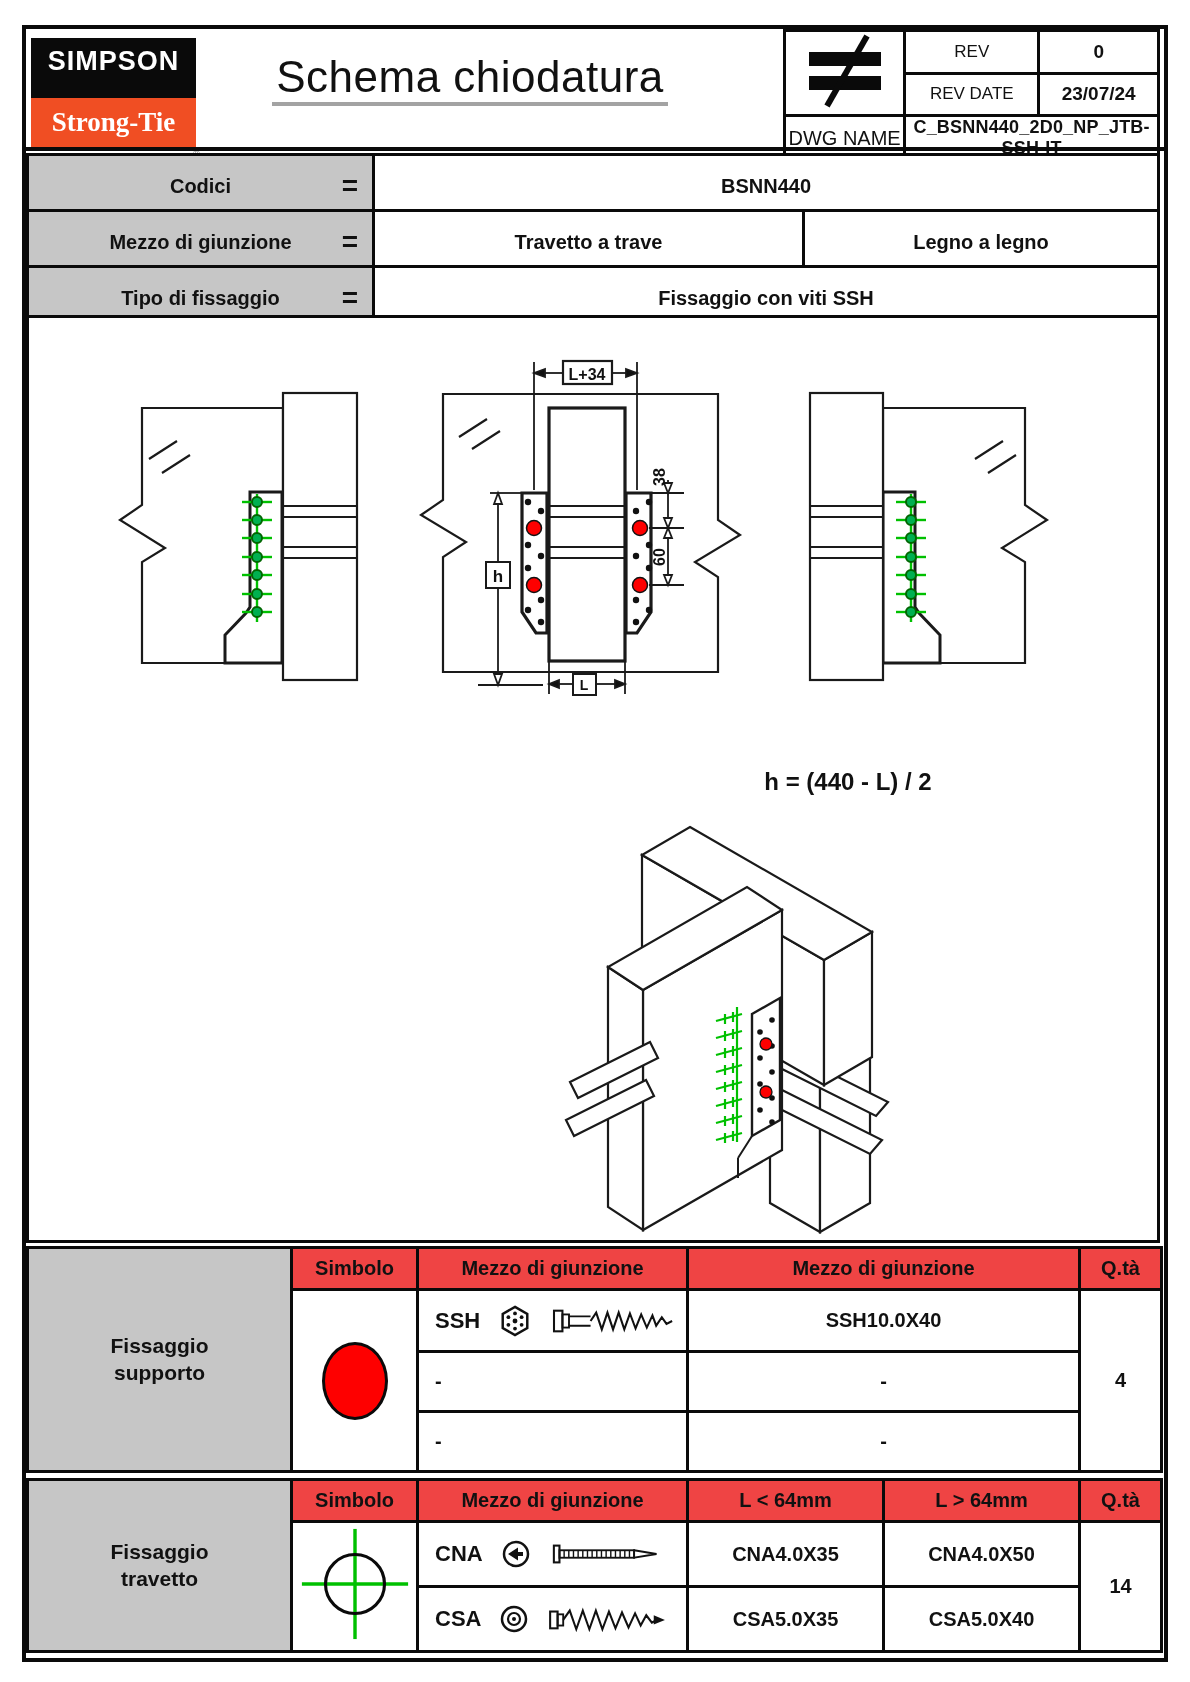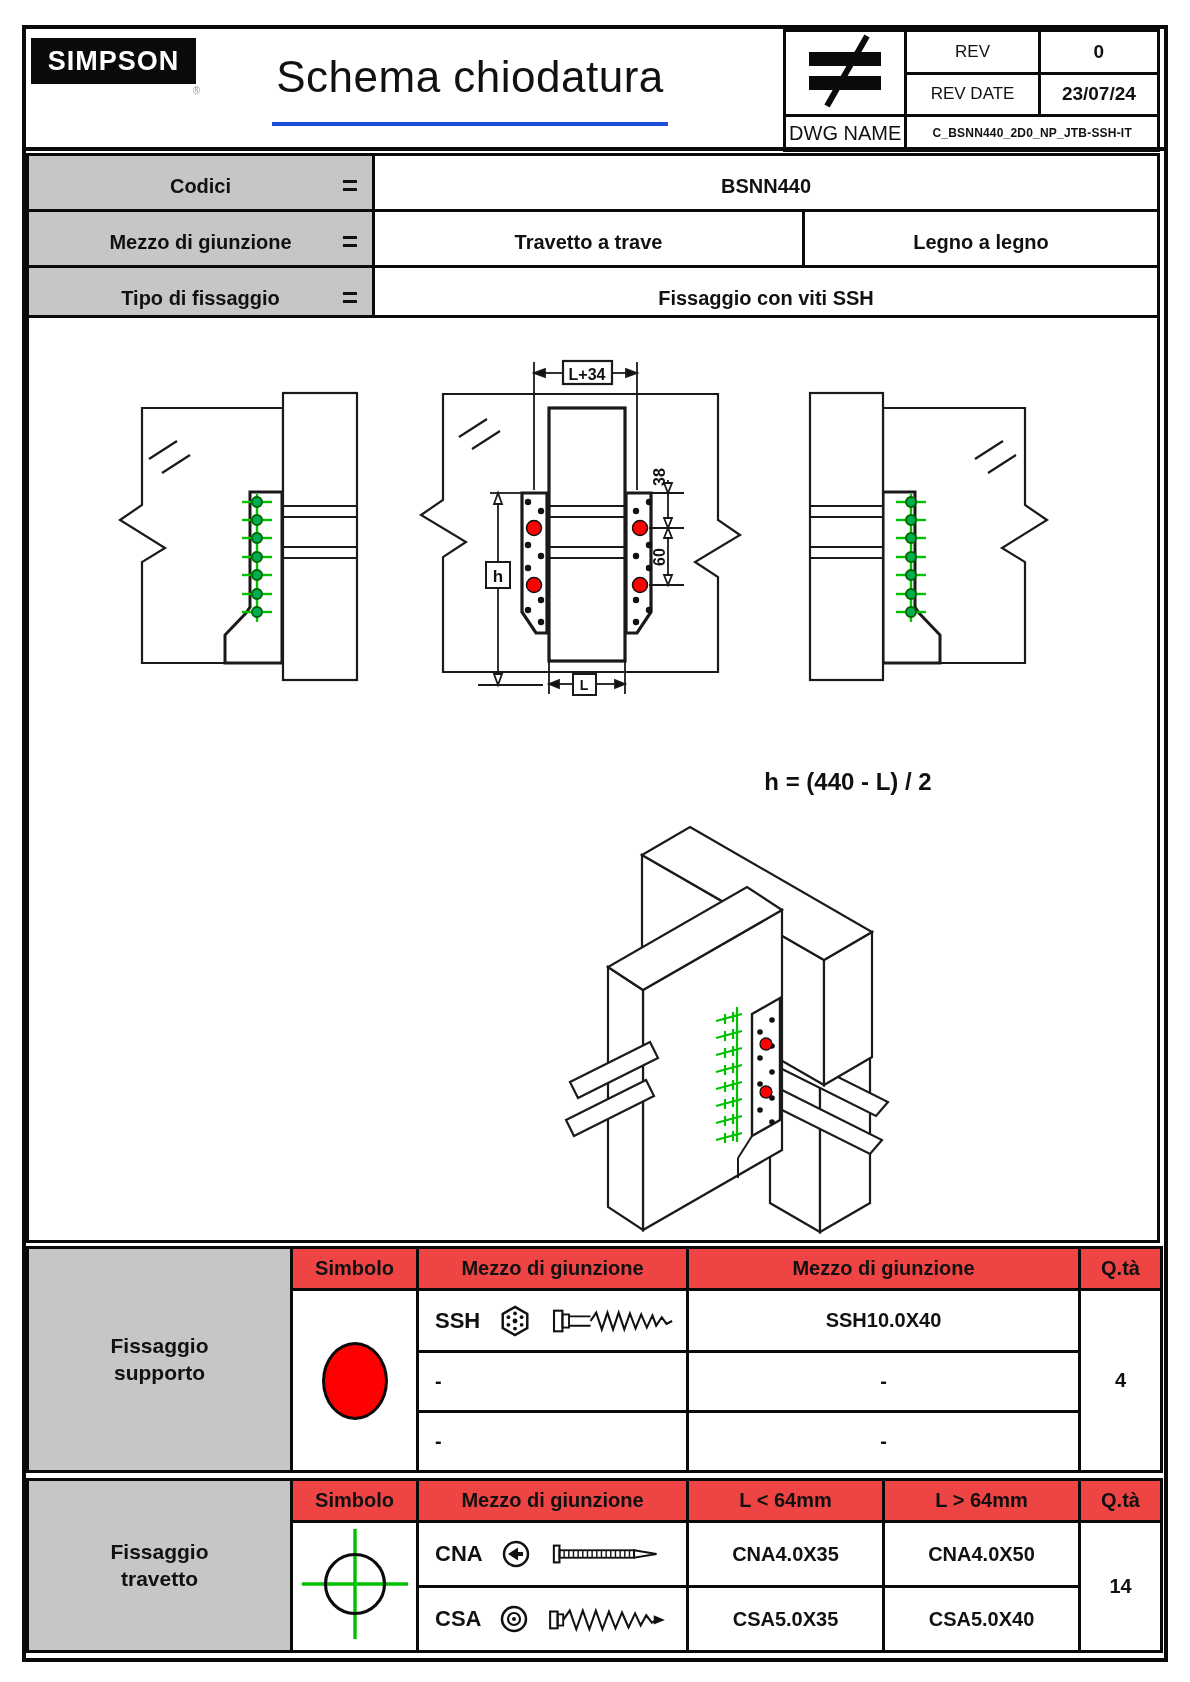--- a/index.html
+++ b/index.html
@@ -2,31 +2,31 @@
 <html><head>
 <meta charset="utf-8">
 <style>
   * { box-sizing: border-box; margin: 0; padding: 0; }
   body { background:#fff; font-family:"Liberation Sans", sans-serif; color:#111; }
   .sheet { position:relative; width:1190px; height:1682px; background:#fff; overflow:hidden; }
   .frame { position:absolute; left:22px; top:25px; width:1146px; height:1637px; border:4px solid #0a0a0a; }
 
   
   .logo { position:absolute; left:31px; top:38px; width:165px; }
-  .logo .l1 { background:#0a0a0a; color:#fff; font-weight:bold; font-size:27px; text-align:center; letter-spacing:1px; padding:8px 0 7px; }
+  .logo .l1 { background:#0a0a0a; color:#fff; font-weight:bold; font-size:27px; text-align:center; letter-spacing:1px; padding:8px 0 21px; }
   .logo .l2 { background:#F04E23; color:#fff; font-family:"Liberation Serif", serif; font-weight:bold; font-size:27px; text-align:center; padding:9px 0 10px; }
   .logo .reg { position:absolute; right:-4px; bottom:-12px; font-size:10px; color:#999; }
   .title-wrap { position:absolute; left:240px; top:52px; width:460px; text-align:center; }
-  .title-wrap span { display:inline-block; font-size:44px; letter-spacing:0.5px; border-bottom:4px solid #1d4ed8; padding:0 4px 20px; }
+  .title-wrap span { display:inline-block; font-size:44px; letter-spacing:0.5px; border-bottom:4px solid #a3a3a3; padding:0 4px 0; }
   .rev { position:absolute; left:783px; top:29px; width:377px; border-collapse:collapse; }
   .rev td { border:3px solid #0a0a0a; background:#fff; text-align:center; vertical-align:middle; }
   .rev .lab { font-size:17px; }
   .rev .val { font-size:19px; font-weight:bold; }
   .rev .dwgl { font-size:20px; }
-  .rev .dwgv { font-size:12px; font-weight:bold; letter-spacing:0.2px; }
+  .rev .dwgv { font-size:18px; font-weight:bold; letter-spacing:0.2px; }
   .hrule { position:absolute; left:22px; top:147px; width:1146px; border-top:4px solid #0a0a0a; }
 
   
   .irow { position:absolute; left:26px; width:1134px; height:66px; display:flex; }
   .irow .cell { border:3px solid #0a0a0a; display:flex; align-items:center; justify-content:center; font-weight:bold; font-size:20px; background:#fff; }
   .irow .lab { width:349px; background:#c6c6c6; position:relative; }
   .irow .lab .eq { position:absolute; right:14px; top:50%; transform:translateY(-50%); font-weight:900; font-size:28px; }
   .irow .v { flex:1; margin-left:-3px; }
   .irow .v2 { width:358px; flex:none; }
 
@@ -47,20 +47,21 @@
   .redball { width:66px; height:78px; background:#FE0000; border:3px solid #0a0a0a; border-radius:50%; margin:0 auto; }
 </style>
 </head>
 <body>
 
 <div class="sheet">
   <div class="frame"></div>
 
   <div class="logo">
     <div class="l1">SIMPSON</div>
+    <div class="l2">Strong-Tie</div>
     <span class="reg">®</span>
   </div>
   <div class="title-wrap">
     <span>Schema chiodatura</span>
   </div>
   <table class="rev">
     <tbody>
         <tr>
       <td rowspan="2" style="width:122px;height:84px">
         <svg width="96" height="78" viewBox="0 0 96 78">

